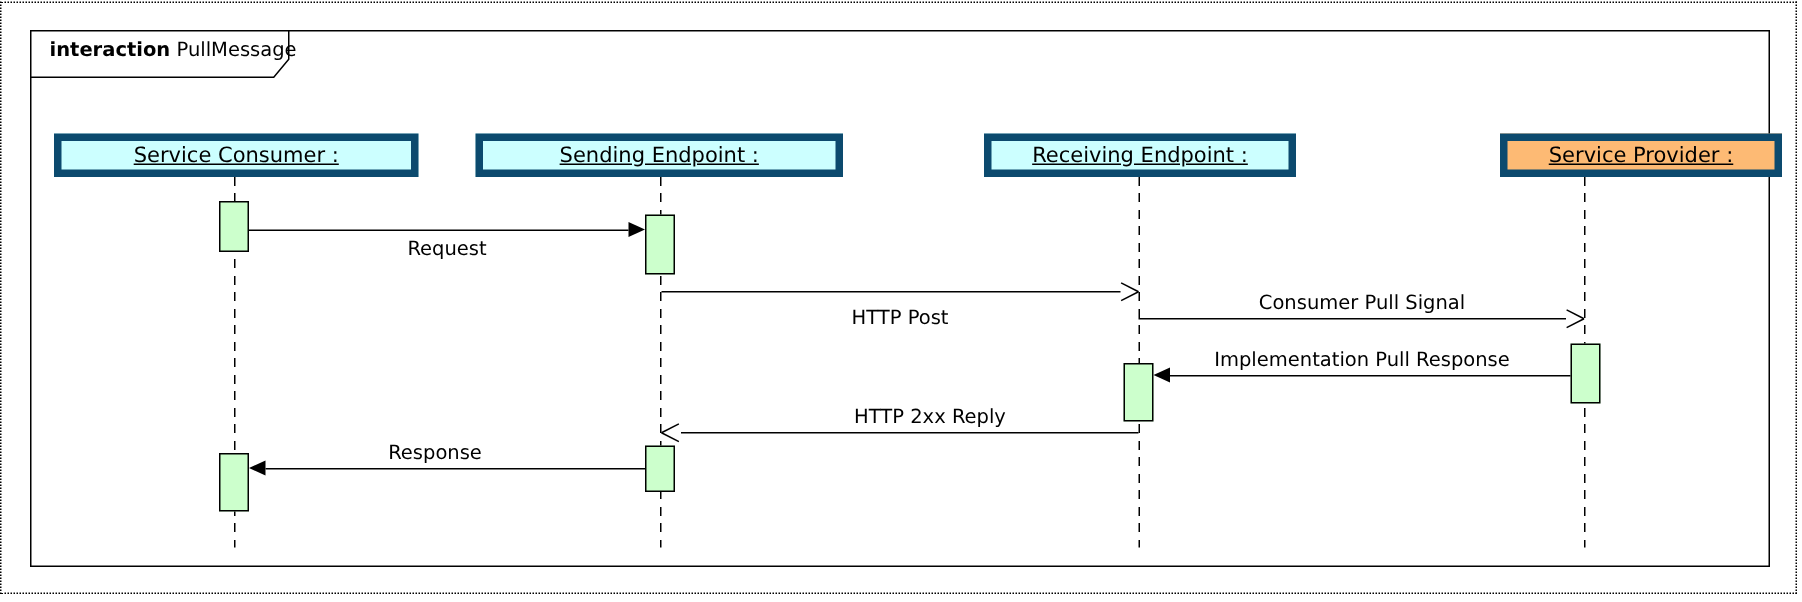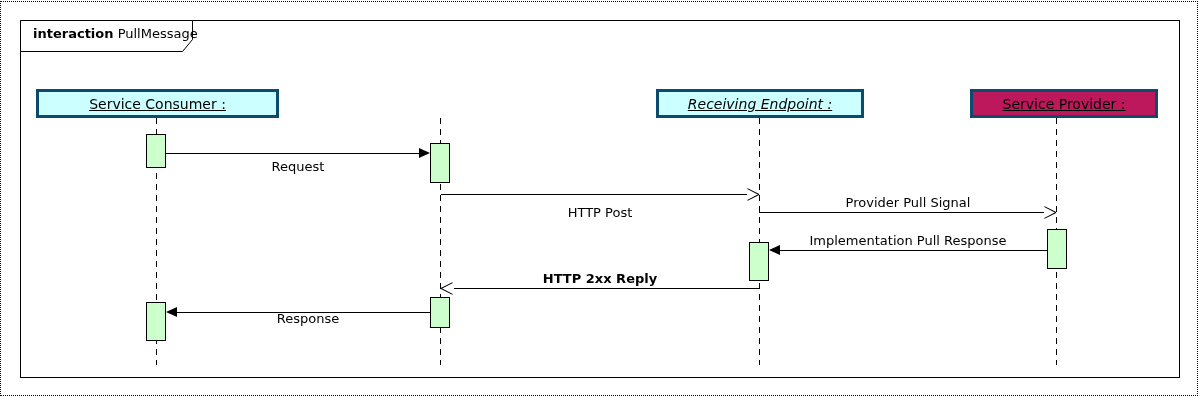--- a/index.html
+++ b/index.html
@@ -22,21 +22,21 @@
     background:#fff;
   }
   .frame-label-svg{position:absolute;left:20px;top:20px;}
   .frame-label-text{
     position:absolute;left:33px;top:26px;
     font-size:13px;white-space:nowrap;
   }
   .frame-label-text .kw{font-weight:bold;}
   .participant{
     position:absolute;top:89px;height:29px;
-    border:3px solid #0c4a6e;box-sizing:border-box;
+    border:5px solid #0c4a6e;box-sizing:border-box;
     display:flex;align-items:center;justify-content:center;
     font-size:14px;
   }
   .participant span{text-decoration:underline;white-space:pre;}
   .lifeline{
     position:absolute;top:118px;height:247px;width:1px;
     background:repeating-linear-gradient(to bottom,#000 0 6px,transparent 6px 11px);
   }
   .activation{
     position:absolute;width:20px;
@@ -75,51 +75,54 @@
   </div>
 
   <div class="lifeline" style="left:156px;"></div>
   <div class="lifeline" style="left:440px;"></div>
   <div class="lifeline" style="left:759px;"></div>
   <div class="lifeline" style="left:1056px;"></div>
 
   <div class="participant" style="left:36px;width:243px;background:#CCFFFF;">
     <span>Service Consumer :</span>
   </div>
-  <div class="participant" style="left:656px;width:208px;background:#CCFFFF;font-style:italic;">
+  <div class="participant" style="left:317px;width:245px;background:#CCFFFF;">
+    <span>Sending Endpoint :</span>
+  </div>
+  <div class="participant" style="left:656px;width:208px;background:#CCFFFF;">
     <span>Receiving Endpoint :</span>
   </div>
-  <div class="participant" style="left:970px;width:188px;background:#be185d;">
+  <div class="participant" style="left:1000px;width:188px;background:#fdba74;">
     <span>Service Provider :</span>
   </div>
 
   <div class="activation" style="left:146px;top:134px;height:34px;background:#CCFFCC;"></div>
   <div class="activation" style="left:430px;top:143px;height:40px;background:#CCFFCC;"></div>
   <div class="activation" style="left:749px;top:242px;height:39px;background:#CCFFCC;"></div>
   <div class="activation" style="left:1047px;top:229px;height:40px;background:#CCFFCC;"></div>
   <div class="activation" style="left:430px;top:297px;height:31px;background:#CCFFCC;"></div>
   <div class="activation" style="left:146px;top:302px;height:39px;background:#CCFFCC;"></div>
 
   <span class="mlabel" style="left:298px;top:136px;margin-top:23px;">Request</span>
   <div class="mline" style="left:166px;top:153px;width:253px;"></div>
   <div class="arrf r" style="left:419px;top:148px;"></div>
 
   <span class="mlabel" style="left:600px;top:177px;margin-top:28px;">HTTP Post</span>
   <div class="mline" style="left:441px;top:194px;width:306px;"></div>
   <div class="arro r" style="left:746px;top:187px;"></div>
 
-  <span class="mlabel" style="left:908px;top:195px;">Provider Pull Signal</span>
+  <span class="mlabel" style="left:908px;top:195px;">Consumer Pull Signal</span>
   <div class="mline" style="left:759px;top:212px;width:285px;"></div>
   <div class="arro r" style="left:1043px;top:205px;"></div>
 
   <span class="mlabel" style="left:908px;top:233px;">Implementation Pull Response</span>
   <div class="mline" style="left:780px;top:250px;width:267px;"></div>
   <div class="arrf l" style="left:769px;top:245px;"></div>
 
-  <span class="mlabel" style="left:600px;top:271px;font-weight:bold;">HTTP 2xx Reply</span>
+  <span class="mlabel" style="left:620px;top:271px;">HTTP 2xx Reply</span>
   <div class="mline" style="left:454px;top:288px;width:305px;"></div>
   <div class="arro l" style="left:441px;top:281px;"></div>
 
-  <span class="mlabel" style="left:308px;top:295px;margin-top:16px;">Response</span>
+  <span class="mlabel" style="left:290px;top:295px;">Response</span>
   <div class="mline" style="left:177px;top:312px;width:253px;"></div>
   <div class="arrf l" style="left:166px;top:307px;"></div>
 
 </div>
 
 </body></html>

